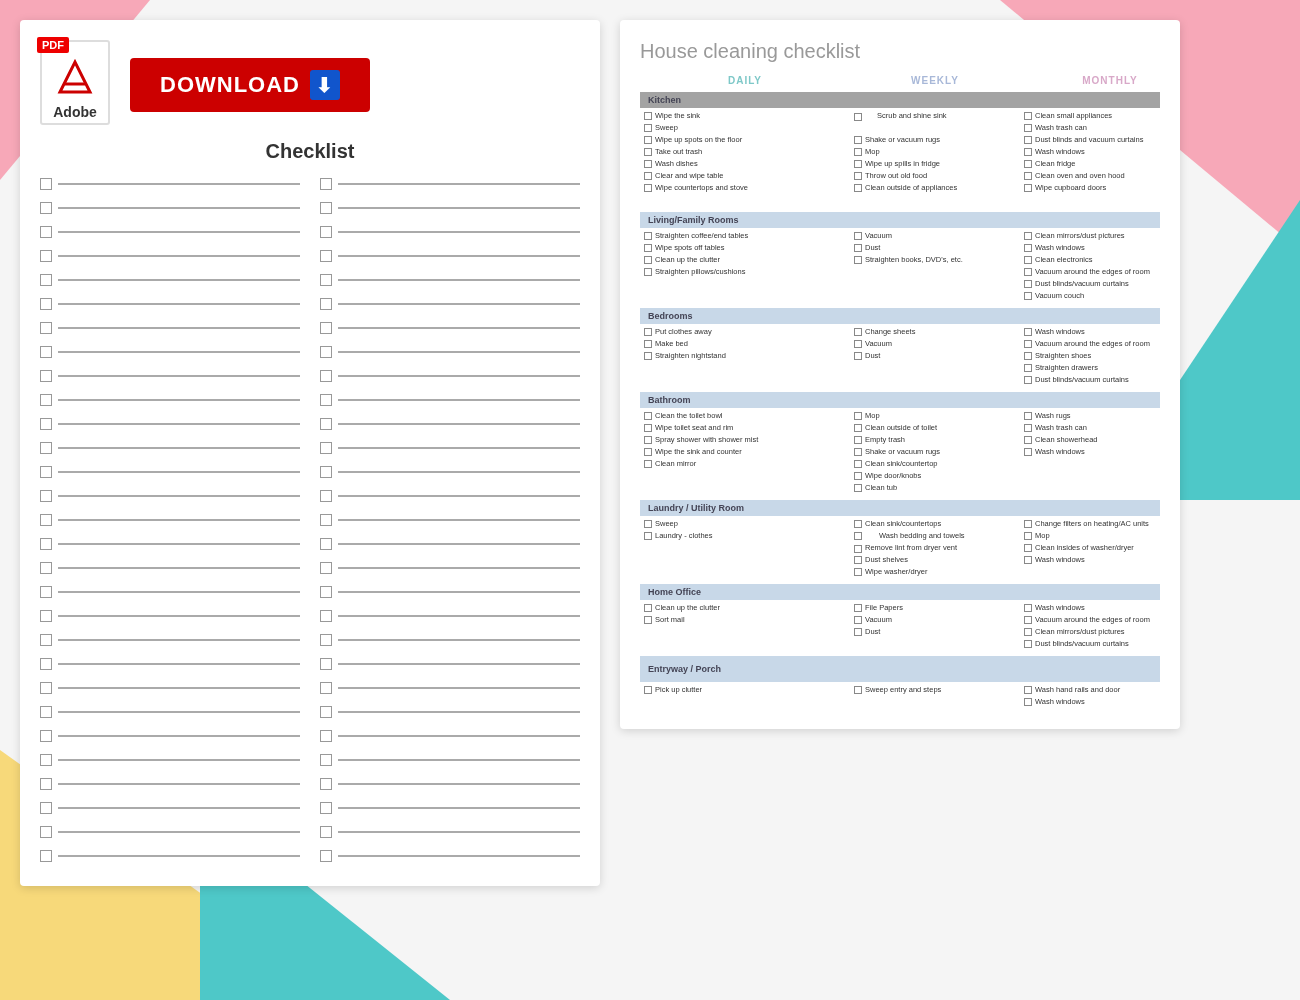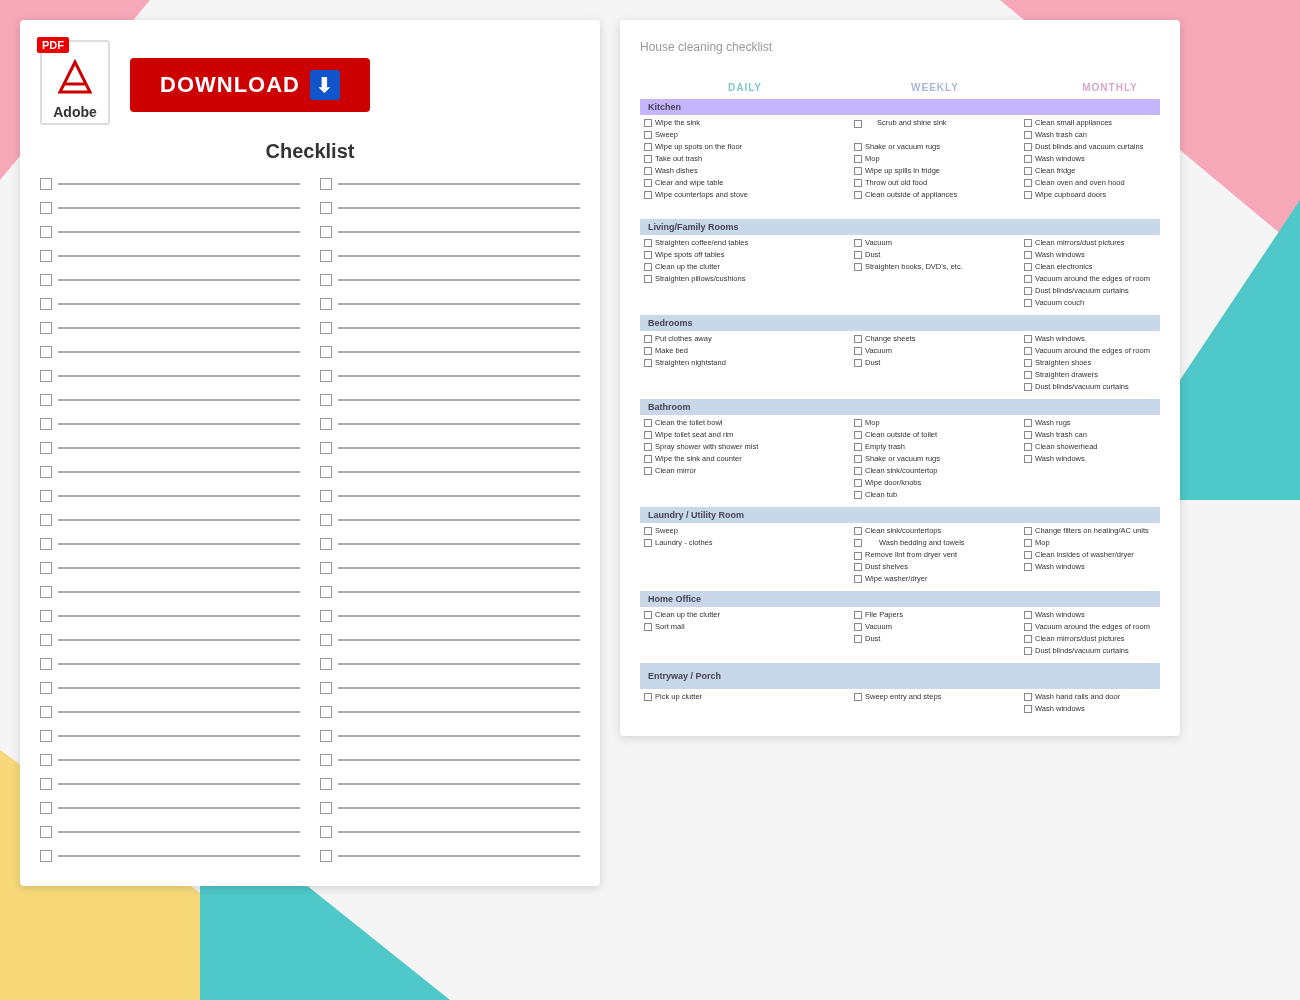--- a/index.html
+++ b/index.html
@@ -204,24 +204,24 @@
     .right-panel {
       width: 560px;
       background: white;
       border-radius: 4px;
       box-shadow: 0 2px 10px rgba(0,0,0,0.15);
       padding: 20px 20px 15px;
       font-size: 8px;
     }
 
     .checklist-main-title {
-      font-size: 12px;
+      font-size: 20px;
       color: #999;
       font-weight: 300;
-      margin-bottom: 28px;
+      margin-bottom: 12px;
     }
 
     .column-headers {
       display: grid;
       grid-template-columns: 210px 170px 180px;
       margin-bottom: 6px;
     }
 
     .col-header {
       text-align: center;
@@ -512,21 +512,21 @@
   <div class="right-panel">
     <div class="checklist-main-title">House cleaning checklist</div>
 
     <div class="column-headers">
       <div class="col-header col-daily">DAILY</div>
       <div class="col-header col-weekly">WEEKLY</div>
       <div class="col-header col-monthly">MONTHLY</div>
     </div>
 
     <div id="sections-container">
-        <div style="background: #c4b5fd; padding: 3px 8px; font-size: 9px; font-weight: bold; color: rgb(68, 68, 85); margin-bottom: 3px;">Kitchen</div>
+        <div style="background: #a3a3a3; padding: 3px 8px; font-size: 9px; font-weight: bold; color: rgb(68, 68, 85); margin-bottom: 3px;">Kitchen</div>
         <div style="display: grid; grid-template-columns: 210px 170px 180px; margin-bottom: 5px; align-items: start;">
           <div style="padding: 0px 4px;">
             <div style="display: flex; align-items: flex-start; gap: 3px; margin-bottom: 2px; line-height: 1.3; min-height: 10px;">
               <div style="width: 8px; height: 8px; border: 1px solid rgb(136, 136, 136); flex-shrink: 0; margin-top: 1px;"></div>
               <span style="font-size: 7.5px; color: rgb(51, 51, 51);">Wipe the sink</span>
             </div>
             <div style="display: flex; align-items: flex-start; gap: 3px; margin-bottom: 2px; line-height: 1.3; min-height: 10px;">
               <div style="width: 8px; height: 8px; border: 1px solid rgb(136, 136, 136); flex-shrink: 0; margin-top: 1px;"></div>
               <span style="font-size: 7.5px; color: rgb(51, 51, 51);">Sweep</span>
             </div>

